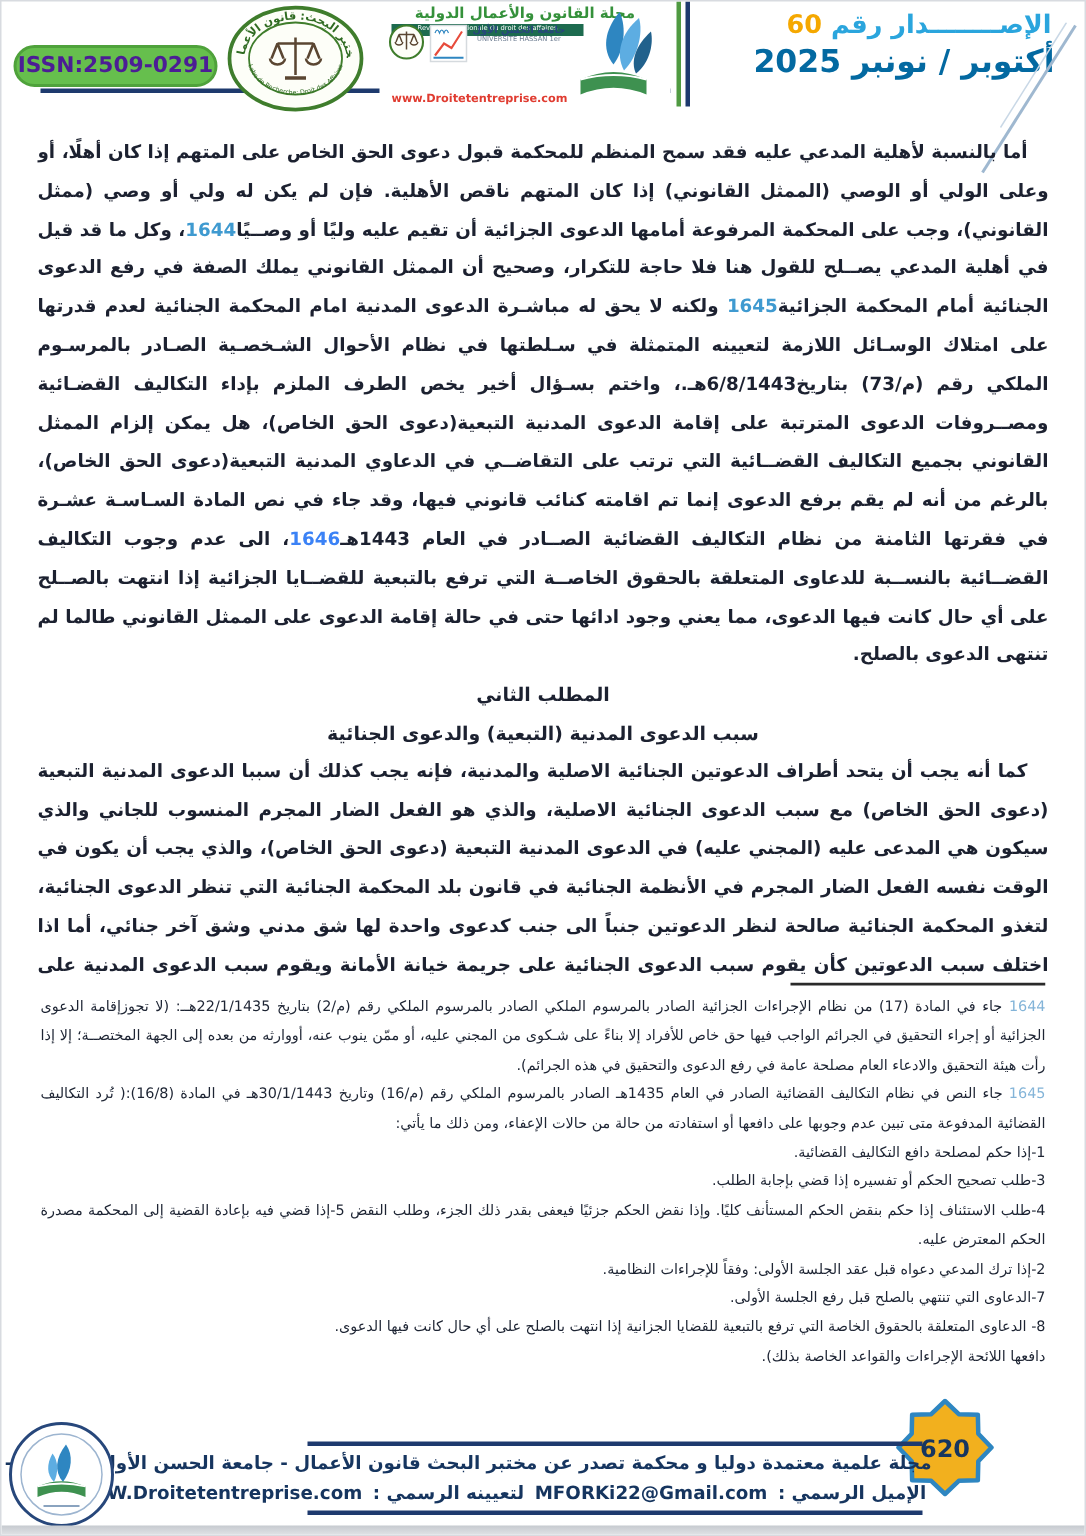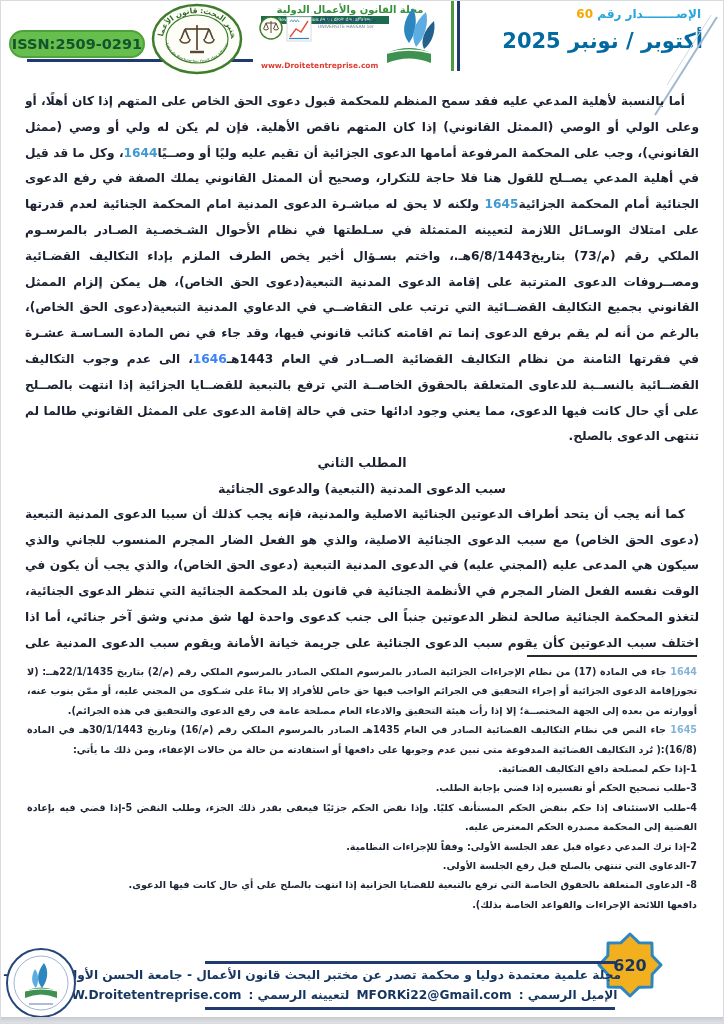--- a/index.html
+++ b/index.html
@@ -1,52 +1,52 @@
 <!DOCTYPE html>
 <html lang="ar"><head>
 <meta charset="utf-8">
 <style>
   *{margin:0;padding:0;box-sizing:border-box}
   body{background:#ffffff}
   .page{position:relative;width:724px;height:1024px;background:#fff;overflow:hidden;
         font-family:"DejaVu Sans",sans-serif;border:1px solid #d8dbe0}
   
   .issn-pill{position:absolute;left:8px;top:29px;width:136px;height:28px;background:#66bf4d;
-             border:2px solid #4fa23b;border-radius:15px;color:#14532d;font-weight:bold;font-size:14.5px;
+             border:2px solid #4fa23b;border-radius:15px;color:#4c1d95;font-weight:bold;font-size:14.5px;
              display:flex;align-items:center;justify-content:center}
   .header-line{position:absolute;left:26px;top:58px;width:420px;height:3px;background:#1e3a6e}
   .seal{position:absolute;left:150px;top:2px}
   .journal-logo{position:absolute;left:252px;top:3px;width:194px;height:66px;background:#fff}
   .jl-title{color:#35913b;font-weight:bold;font-size:10px;text-align:center;direction:rtl;white-space:nowrap}
   .jl-strip{margin:1px 0 0 8px;width:128px;background:#1d6b4f;color:#fff;font-size:4.5px;
             text-align:center;line-height:8px;white-space:nowrap;overflow:hidden}
   .jl-row{position:absolute;left:6px;top:12px;display:flex;gap:3px}
   .jl-univ{direction:rtl;text-align:center;color:#27477b}
   .jl-univ .ar{font-size:6.5px;font-weight:bold;white-space:nowrap}
   .jl-univ .lat{font-size:4.5px;white-space:nowrap;color:#6b7b90}
   .jl-url{position:absolute;left:8px;bottom:0;color:#e03c31;font-weight:bold;font-size:7.5px}
   .jl-art{position:absolute;right:-2px;top:2px}
   .vsep-g{position:absolute;left:450px;top:0;width:3px;height:70px;background:#4f9a41}
   .vsep-n{position:absolute;left:456px;top:0;width:3px;height:70px;background:#1e3a6e}
-  .issue-line{position:absolute;right:22px;top:6px;direction:rtl;font-weight:bold;font-size:12px;
+  .issue-line{position:absolute;right:22px;top:6px;direction:rtl;font-weight:bold;font-size:17px;
               color:#2aa5dd;white-space:nowrap}
   .issue-num{color:#f5a800}
   .issue-date{position:absolute;right:20px;top:28px;direction:rtl;font-weight:bold;font-size:21px;color:#0369a1;white-space:nowrap}
   .pen{position:absolute;left:636px;top:14px;width:84px;height:104px;pointer-events:none}
   
   .content{position:absolute;left:24px;right:24px;top:88px;height:566px;direction:rtl;
            color:#1c2130;font-weight:bold;font-size:12.2px;line-height:25.8px;overflow:hidden}
   .content p{text-align:justify;text-align-last:right}
   .para{text-indent:14px}
   .ref-blue{color:#3f9ad0}
   .ref-red{color:#3b82f6}
   .center-head{text-align:left;text-align-last:center !important;font-size:12.6px}
   
   .footnotes{position:absolute;left:26px;right:26px;top:654px;height:292px;direction:rtl;
-             color:#1d2433;font-weight:bold;font-size:9.6px;line-height:19.4px;overflow:hidden}
+             color:#1d2433;font-weight:normal;font-size:9.6px;line-height:19.4px;overflow:hidden}
   .fn-sep{width:170px;height:2px;background:#2a2a2a;margin-bottom:5px}
   .footnotes p{text-align:justify;text-align-last:right}
   .fn-num{color:#83b4d8}
   .fn-gap{margin-top:13px}
   
   .f-line{position:absolute;height:3px;background:#1e3a6e;left:204px;width:410px}
   .f-line.t{top:960px}.f-line.b{top:1006px}
   .f-text1{position:absolute;left:40px;width:580px;top:967px;text-align:center;direction:rtl;
            font-weight:bold;font-size:12.2px;color:#16355f;white-space:nowrap}
   .f-text2{position:absolute;left:40px;width:580px;top:987px;display:flex;flex-direction:row;

